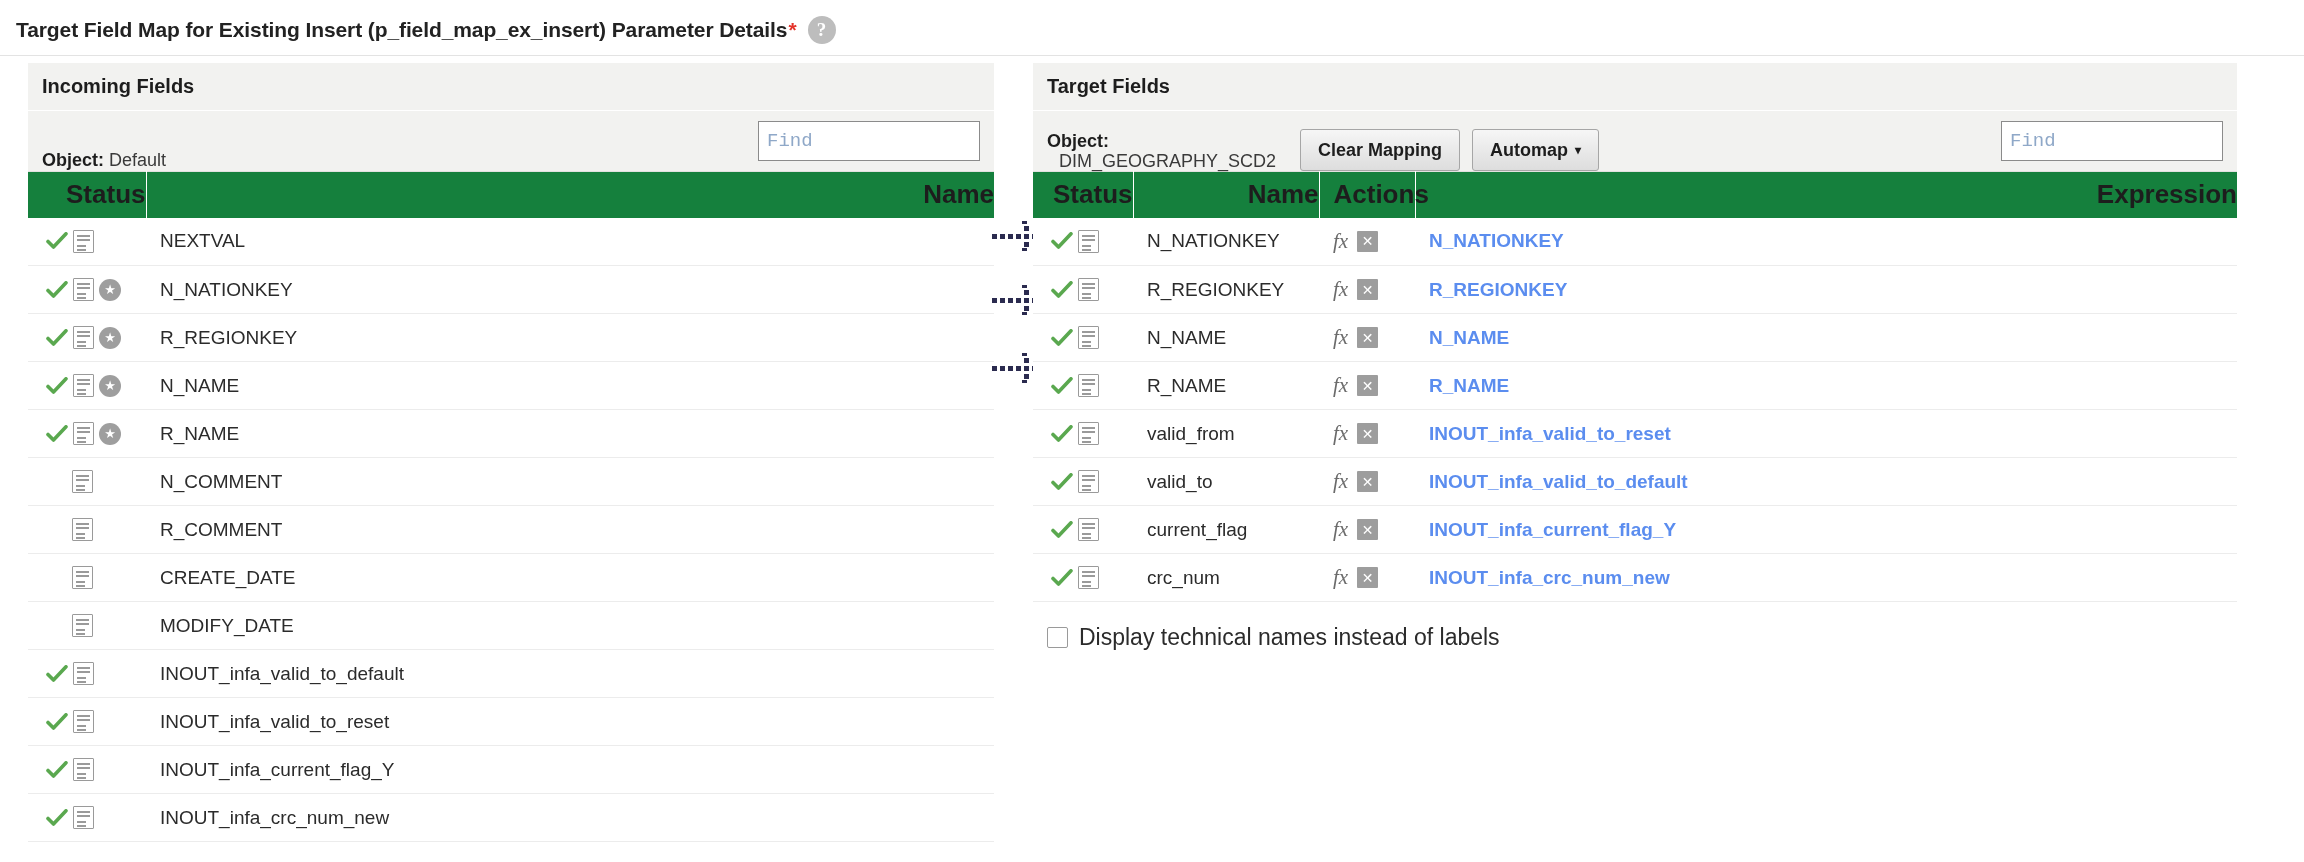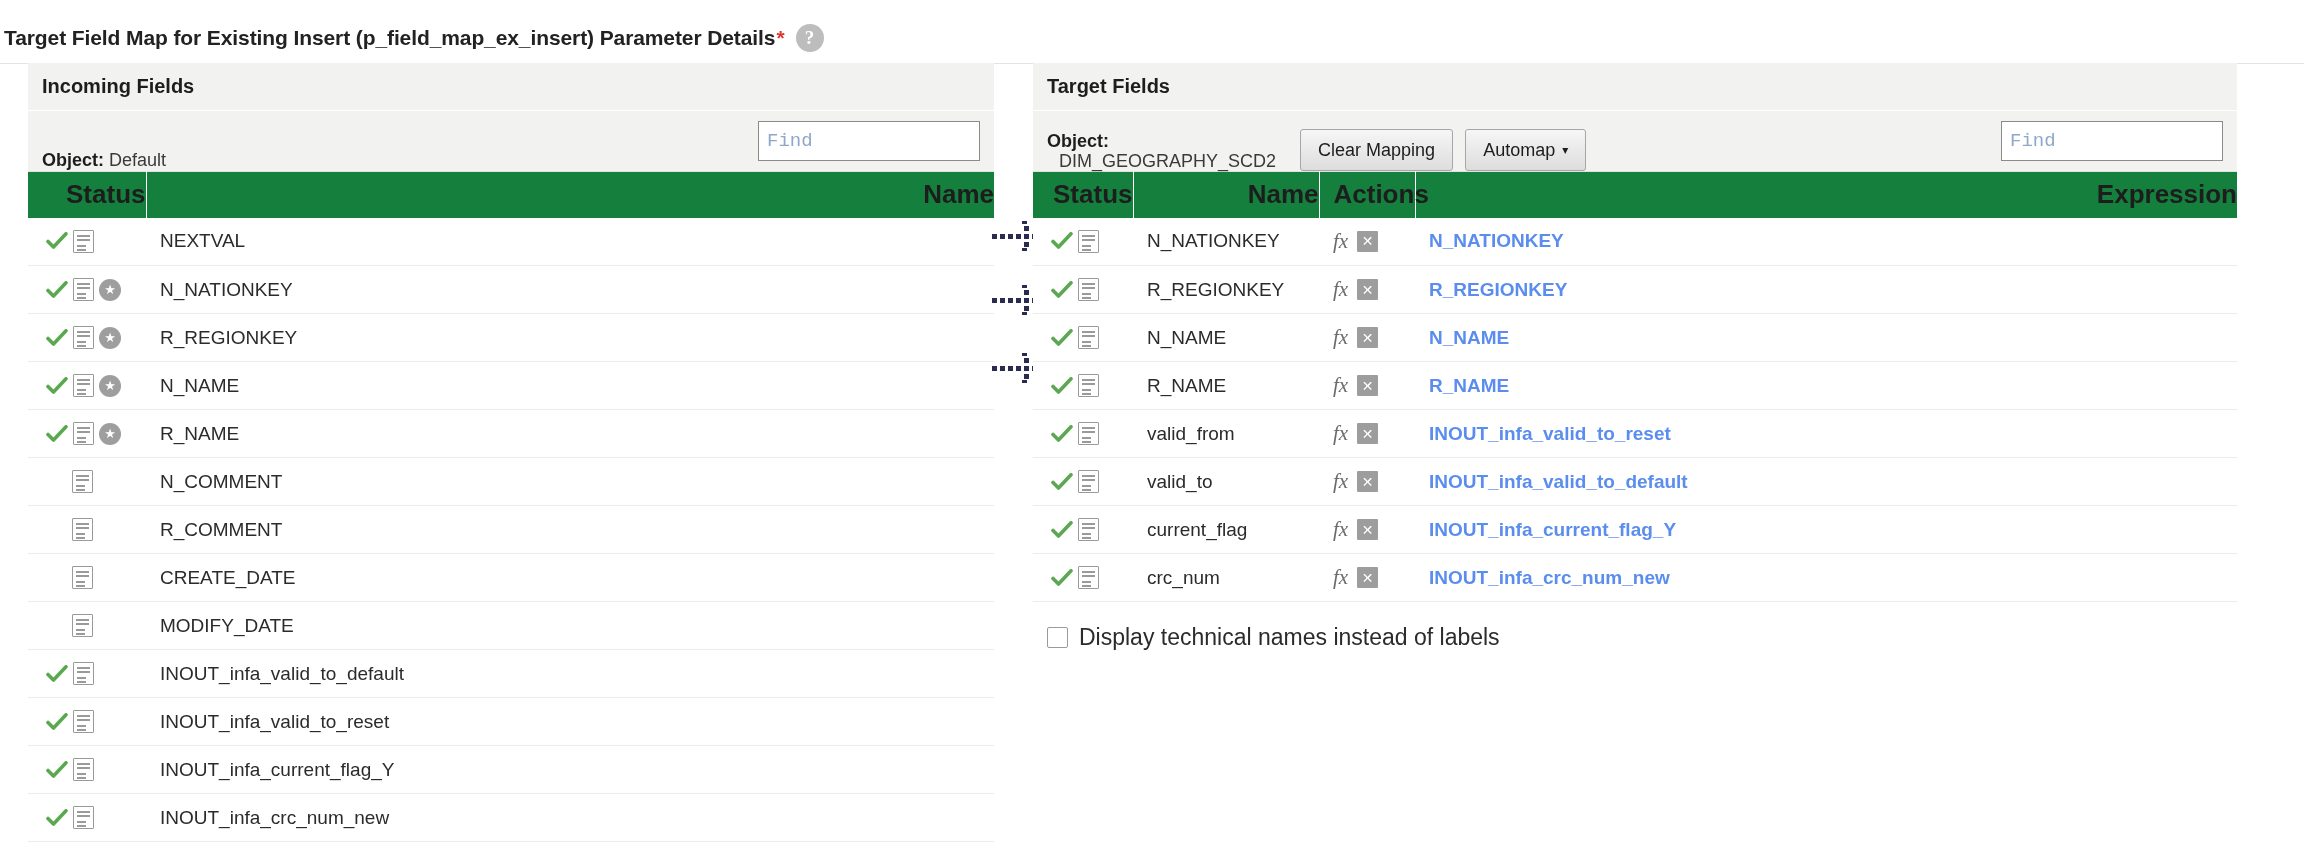--- a/index.html
+++ b/index.html
@@ -7,22 +7,22 @@
     margin: 0; padding: 0;
     width: 2304px; height: 862px;
     background: #ffffff;
     font-family: "Liberation Sans", sans-serif;
     overflow: hidden;
   }
   #root { position: relative; width: 2304px; height: 862px; background:#fff; }
 
   
   .titlebar {
-    position: absolute; left: 0; top: 12px; width: 2304px; height: 52px;
-    display: flex; align-items: center; padding-left: 4px;
+    position: absolute; left: 0; top: 4px; width: 2304px; height: 52px;
+    display: flex; align-items: center; padding-left: 16px;
     border-bottom: 1px solid #e3e3e3;
     background: #ffffff;
   }
   .title-text {
     font-size: 21px; font-weight: bold; color: #222; letter-spacing: -0.1px;
     white-space: nowrap;
   }
   .req-star { color: #e4342b; font-size: 21px; font-weight: bold; margin-left: 1px; }
   .help-icon {
     width: 28px; height: 28px; border-radius: 50%;
@@ -53,21 +53,21 @@
   .obj-stack { display: flex; flex-direction: column; line-height: 1.12; }
   .obj-stack .obj-label { font-size: 18px; }
   .obj-stack .obj-value { margin-left: 12px; font-size: 18px; }
 
   .btn {
     background: linear-gradient(#f6f6f6, #dddddd);
     border: 1px solid #a6a6a6; border-radius: 3px;
     font-size: 18px; color: #1d1d1d; height: 42px;
     padding: 0 17px; cursor: pointer; white-space: nowrap;
     font-family: "Liberation Sans", sans-serif;
-    display: inline-flex; align-items: center; justify-content: center;
+    display: inline-flex; align-items: center; justify-content: center; font-weight: bold;
   }
   .btn + .btn { margin-left: 12px; }
   .caret { margin-left: 7px; font-size: 12px; line-height: 1; }
 
   .find-input {
     height: 40px; width: 222px; border: 1px solid #8b8b8b; background: #fff;
     font-size: 19px; padding: 0 8px; color: #333;
     font-family: Liberation Mono, monospace;
   }
   .find-input::placeholder { color: #8fa8c8; opacity: 1; }

